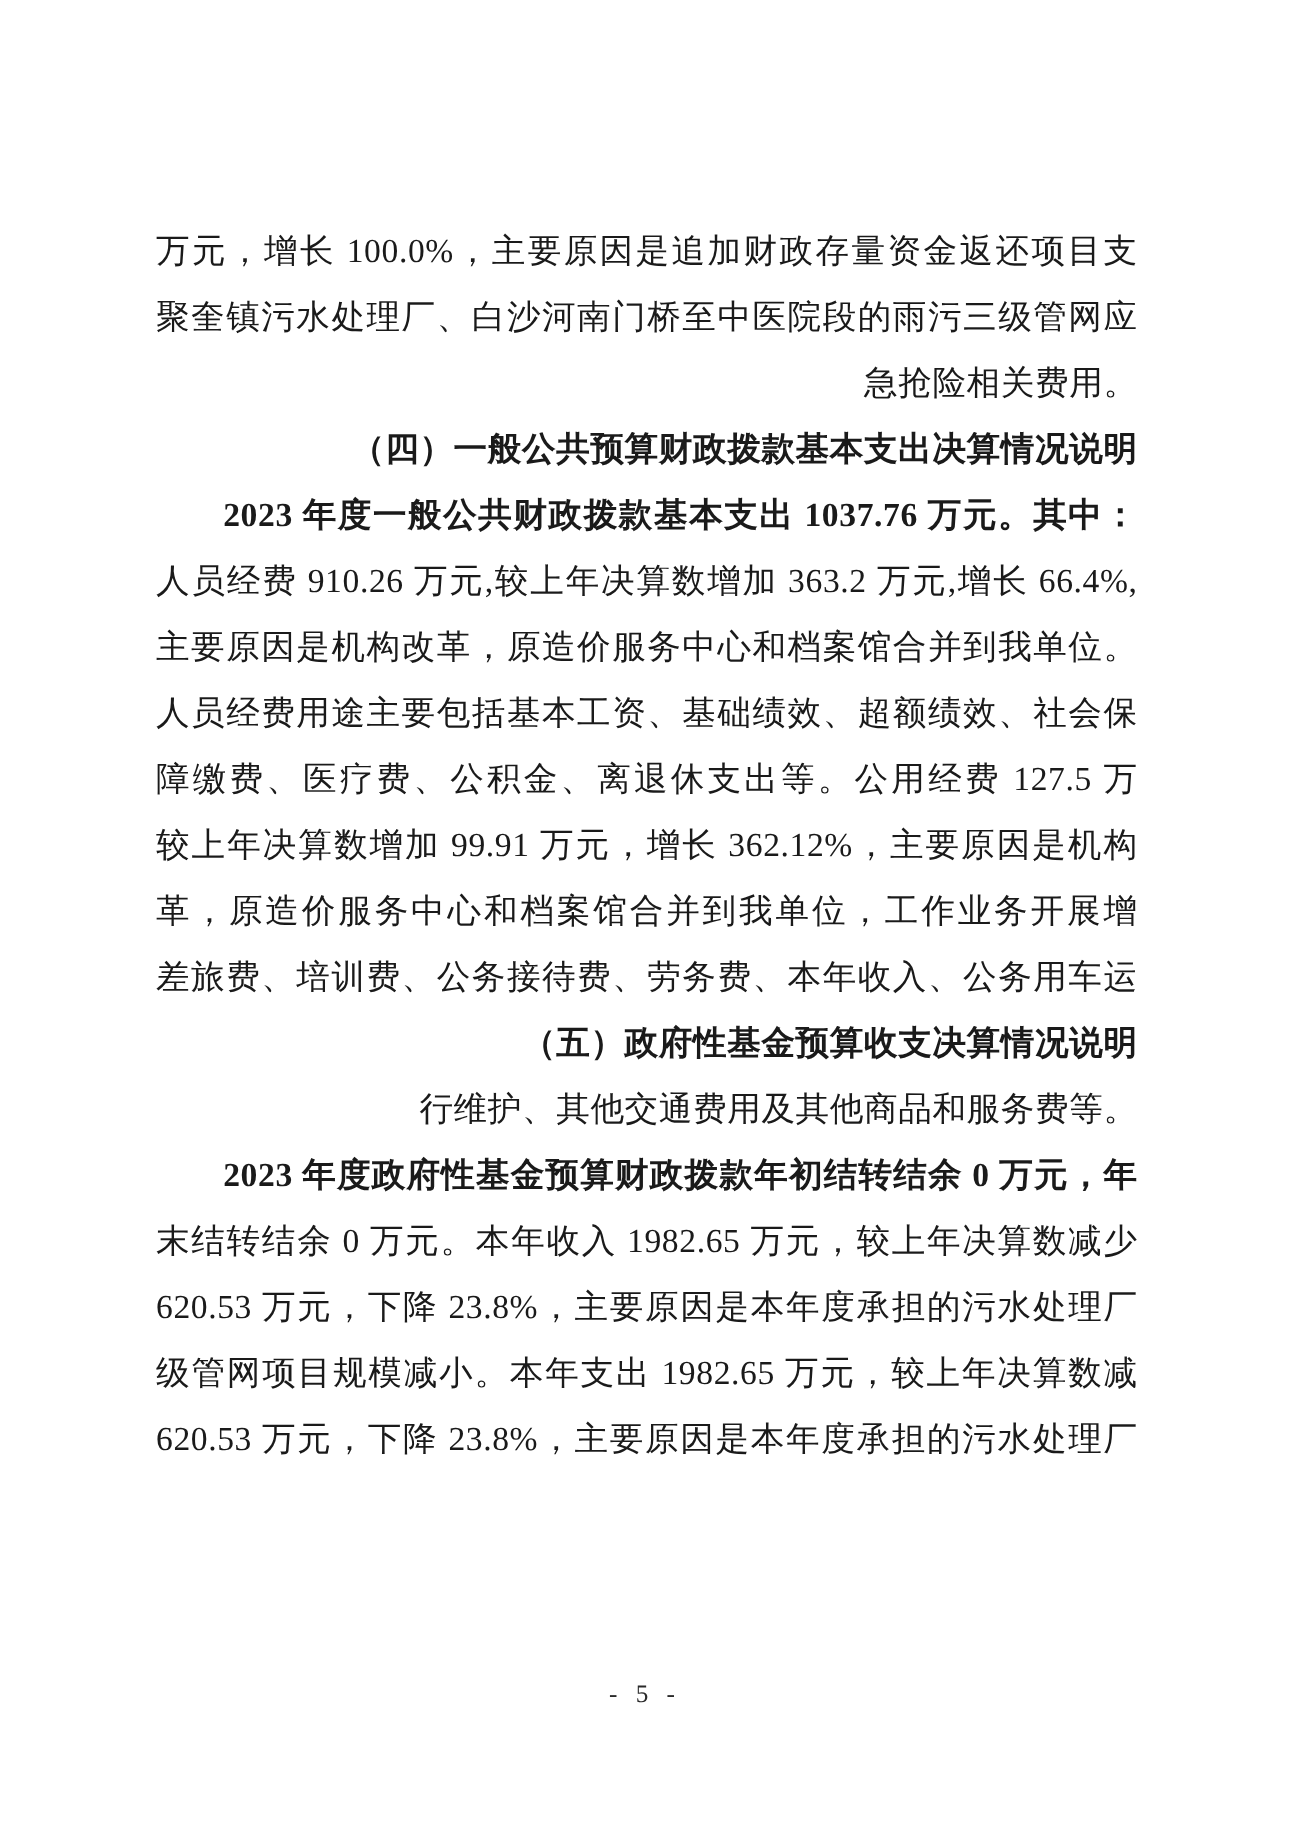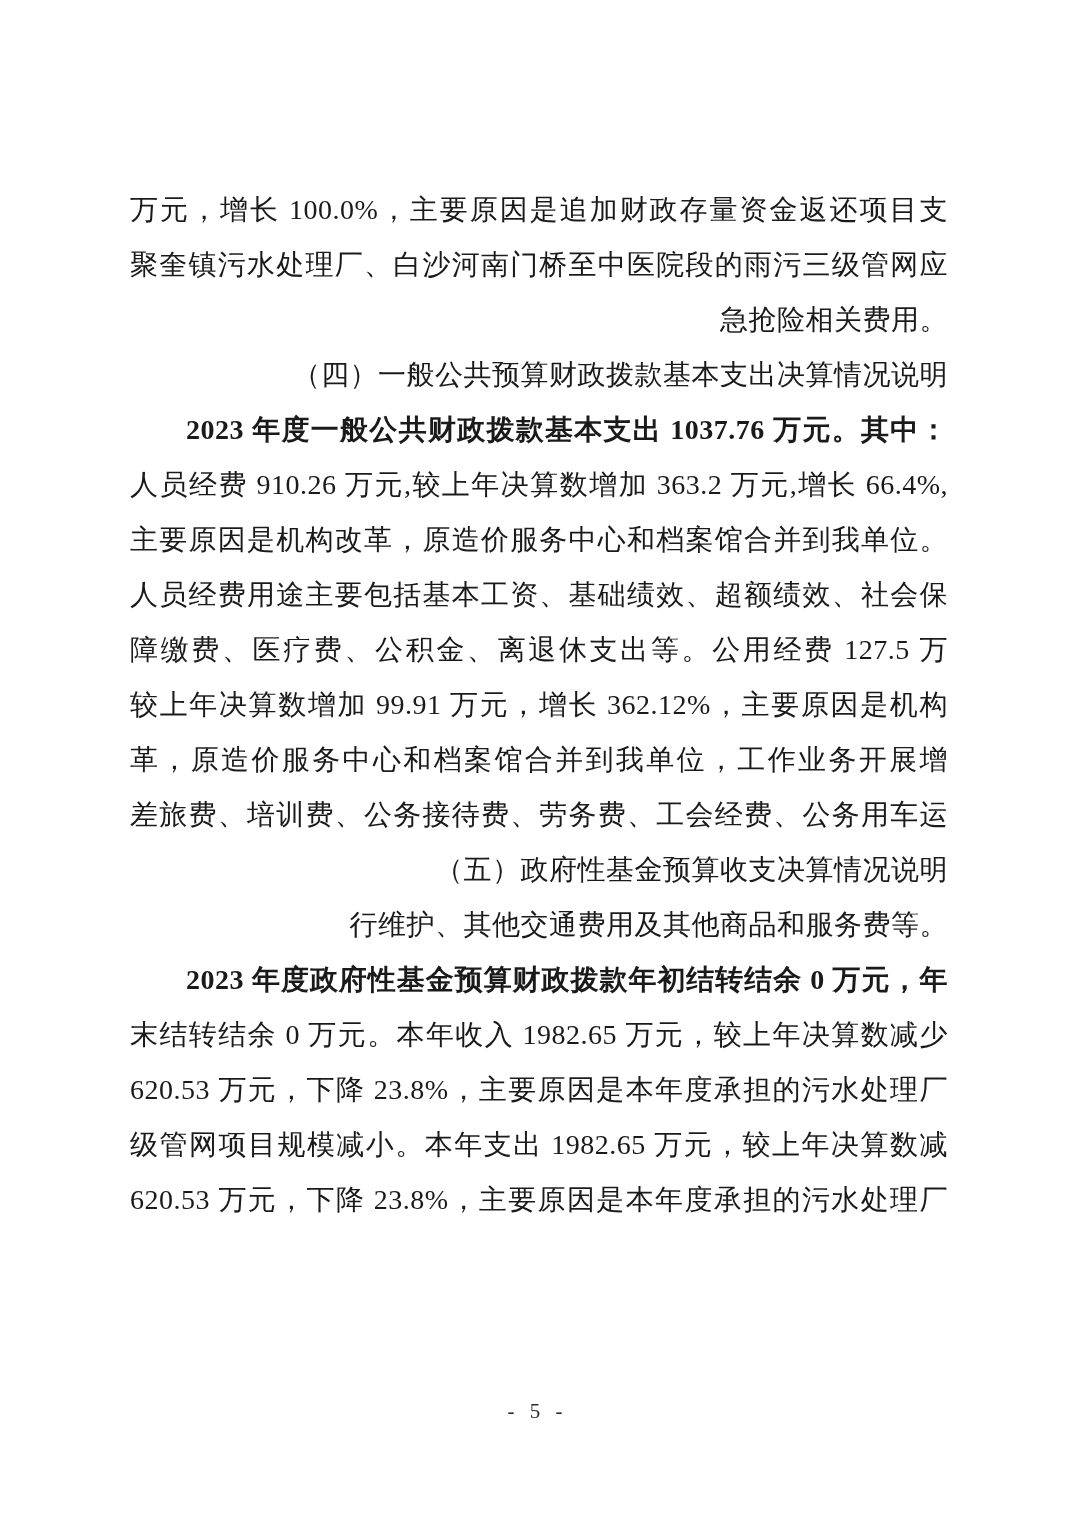--- a/index.html
+++ b/index.html
@@ -41,21 +41,21 @@
   .line.fill {
     text-align: justify;
     text-align-last: justify;
     text-justify: inter-ideograph;
   }
   .line.indent {
     text-indent: 2em;
     font-weight: bold;
   }
   .line.heading {
-    font-weight: 400;
+    font-weight: 700;
   }
   .footer {
     position: absolute;
     left: 0;
     top: 1396px;
     width: 1075px;
     text-align: center;
     font-size: 21px;
     line-height: 30px;
     color: #2a2a2a;
@@ -71,21 +71,21 @@
       <div class="line fill">聚奎镇污水处理厂、白沙河南门桥至中医院段的雨污三级管网应</div>
       <div class="line">急抢险相关费用。</div>
       <div class="line heading indent">（四）一般公共预算财政拨款基本支出决算情况说明</div>
       <div class="line indent fill">2023 年度一般公共财政拨款基本支出 1037.76 万元。其中：</div>
       <div class="line fill">人员经费 910.26 万元,较上年决算数增加 363.2 万元,增长 66.4%,</div>
       <div class="line fill">主要原因是机构改革，原造价服务中心和档案馆合并到我单位。</div>
       <div class="line fill">人员经费用途主要包括基本工资、基础绩效、超额绩效、社会保</div>
       <div class="line fill">障缴费、医疗费、公积金、离退休支出等。公用经费 127.5 万元，</div>
       <div class="line fill">较上年决算数增加 99.91 万元，增长 362.12%，主要原因是机构改</div>
       <div class="line fill">革，原造价服务中心和档案馆合并到我单位，工作业务开展增加。</div>
-      <div class="line fill">差旅费、培训费、公务接待费、劳务费、工会经费、公务用车运</div>
+      <div class="line fill">差旅费、培训费、公务接待费、劳务费、本年收入、公务用车运</div>
       <div class="line heading indent">（五）政府性基金预算收支决算情况说明</div>
       <div class="line">行维护、其他交通费用及其他商品和服务费等。</div>
       <div class="line indent fill">2023 年度政府性基金预算财政拨款年初结转结余 0 万元，年</div>
       <div class="line fill">末结转结余 0 万元。本年收入 1982.65 万元，较上年决算数减少</div>
       <div class="line fill">620.53 万元，下降 23.8%，主要原因是本年度承担的污水处理厂提</div>
       <div class="line fill">级管网项目规模减小。本年支出 1982.65 万元，较上年决算数减少</div>
       <div class="line fill">620.53 万元，下降 23.8%，主要原因是本年度承担的污水处理厂提</div>
     </div>
   <div class="footer">- 5 -</div>
 </div>

